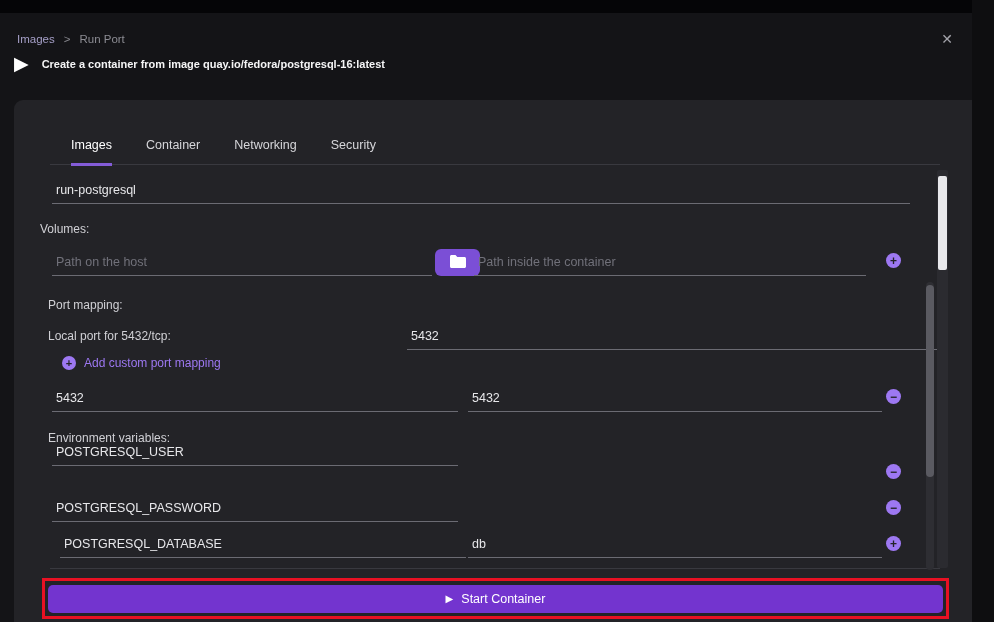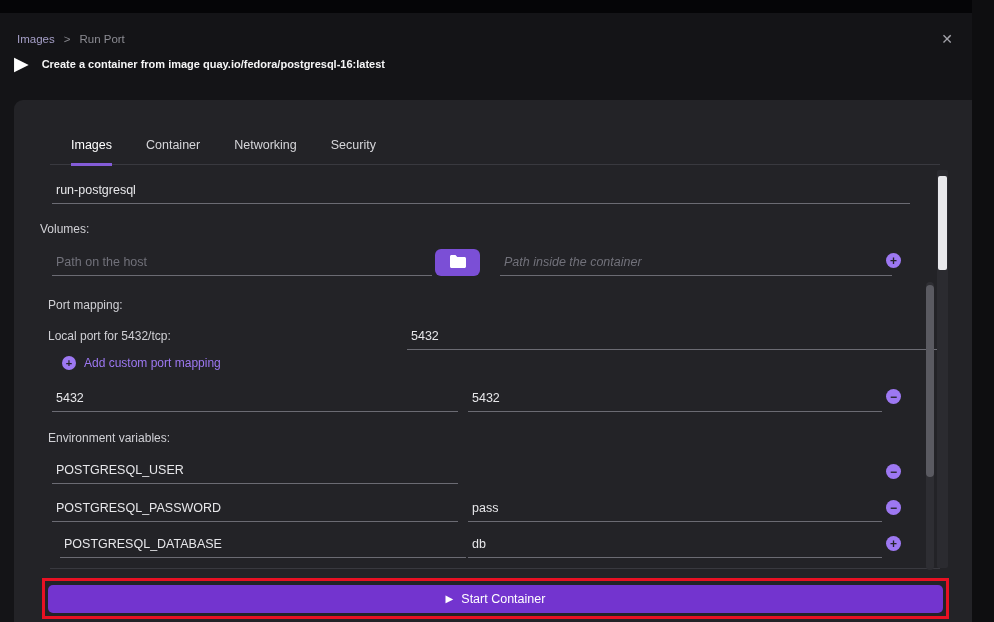--- a/index.html
+++ b/index.html
@@ -40,38 +40,38 @@
   .uinput{position:absolute;background:transparent;border:0;border-bottom:1px solid var(--underline);color:var(--text);font-size:12.5px;font-family:inherit;padding:0 4px;outline:none;height:28px;}
   .uinput::placeholder{color:#71717a;}
 
   .flabel{position:absolute;font-size:12px;color:var(--label);}
 
   [data-name="container-name-input"]{left:38px;top:76px;width:858px;}
 
   [data-name="volumes-label"]{left:26px;top:122px;}
   [data-name="volume-host-input"]{left:38px;top:148px;width:380px;}
   [data-name="folder-button"]{position:absolute;left:421px;top:149px;width:45px;height:27px;background:var(--accent-btn);border:0;border-radius:6px;display:flex;align-items:center;justify-content:center;cursor:pointer;}
-  [data-name="volume-container-input"]{left:486px;top:148px;width:392px;font-style:italic;}
+  [data-name="volume-container-input"]{left:460px;top:148px;width:392px;}
 
   .circle-btn{position:absolute;width:15px;height:15px;border-radius:50%;background:var(--accent-light);color:#232327;display:flex;align-items:center;justify-content:center;font-size:12px;font-weight:700;line-height:1;cursor:pointer;padding:0;border:0;font-family:inherit;}
   [data-name="add-volume-button"]{left:872px;top:153px;}
 
   [data-name="port-mapping-label"]{left:34px;top:198px;}
   [data-name="local-port-label"]{left:34px;top:229px;}
   [data-name="local-port-input"]{left:393px;top:222px;width:532px;}
 
   [data-name="add-custom-port-mapping"]{position:absolute;left:48px;top:256px;display:flex;align-items:center;gap:8px;color:var(--accent-light);font-size:12px;cursor:pointer;background:none;border:0;font-family:inherit;padding:0;}
   [data-name="add-custom-port-icon"]{width:14px;height:14px;border-radius:50%;background:var(--accent-light);color:#232327;display:flex;align-items:center;justify-content:center;font-size:11px;font-weight:700;line-height:1;}
 
   [data-name="port-host-input"]{left:38px;top:284px;width:406px;}
   [data-name="port-container-input"]{left:454px;top:284px;width:414px;}
   [data-name="remove-port-button"]{left:872px;top:289px;}
 
   [data-name="environment-label"]{left:34px;top:331px;}
-  [data-name="env-name-input-0"]{left:38px;top:356px;width:406px;}
+  [data-name="env-name-input-0"]{left:38px;top:338px;width:406px;}
   [data-name="env-value-input-0"]{left:454px;top:358px;width:414px;}
   [data-name="remove-env-button-0"]{left:872px;top:364px;}
   [data-name="env-name-input-1"]{left:38px;top:394px;width:406px;}
   [data-name="env-value-input-1"]{left:454px;top:394px;width:414px;}
   [data-name="remove-env-button-1"]{left:872px;top:400px;}
   [data-name="env-name-input-2"]{left:38px;top:430px;width:406px;margin-left:8px;}
   [data-name="env-value-input-2"]{left:454px;top:430px;width:414px;}
   [data-name="add-env-button-2"]{left:872px;top:436px;}
 
   [data-name="content-bottom-divider"]{position:absolute;left:36px;right:40px;top:468px;border-top:1px solid var(--line);}
@@ -150,21 +150,20 @@
     </button>
 
     <div class="flabel" data-name="environment-label">Environment variables:</div>
 
     <input class="uinput" data-name="env-name-input-0" value="POSTGRESQL_USER" style="">
     <button class="circle-btn" data-name="remove-env-button-0">
       <span data-name="minus-icon">−</span>
     </button>
 
     <input class="uinput" data-name="env-name-input-1" value="POSTGRESQL_PASSWORD" style="">
-    <input class="uinput" data-name="env-value-input-1" value="pass" style="">
     <button class="circle-btn" data-name="remove-env-button-1">
       <span data-name="minus-icon">−</span>
     </button>
 
     <input class="uinput" data-name="env-name-input-2" value="POSTGRESQL_DATABASE" style="">
     <input class="uinput" data-name="env-value-input-2" value="db" style="">
     <button class="circle-btn" data-name="add-env-button-2">
       <span data-name="plus-icon">+</span>
     </button>
 

